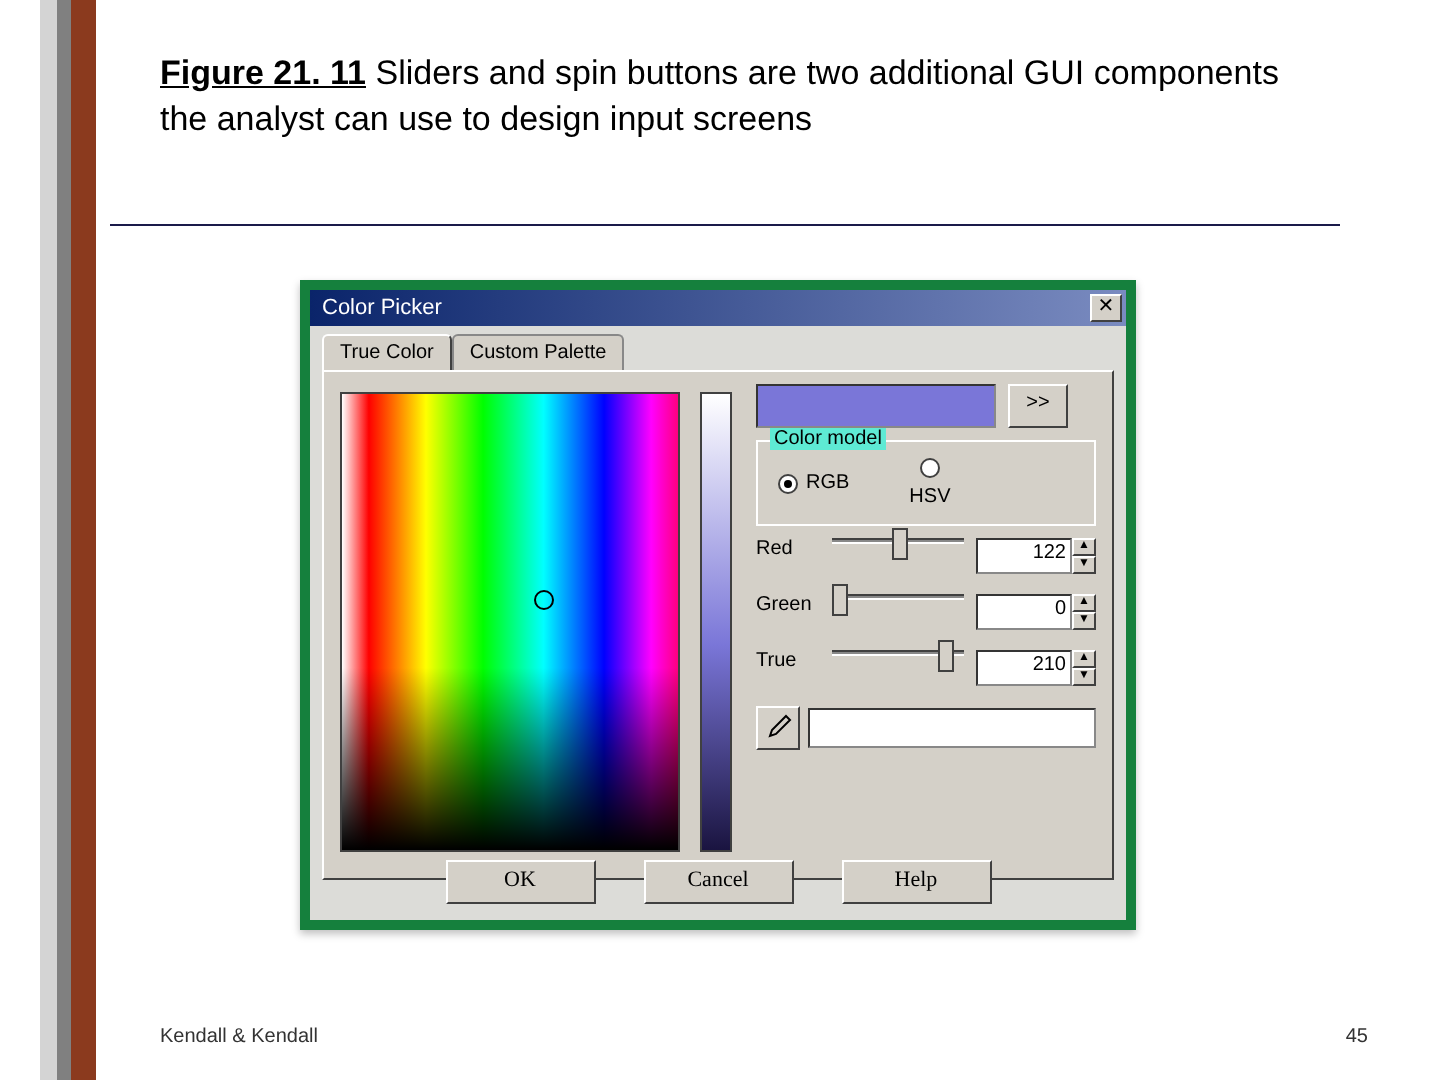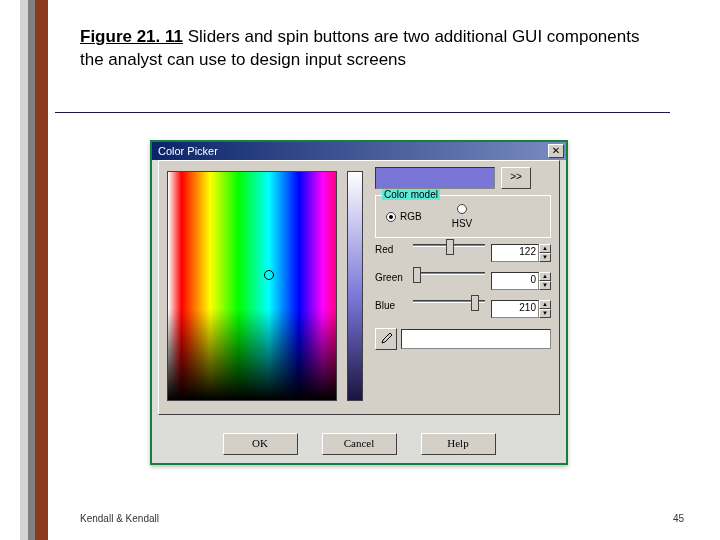--- a/index.html
+++ b/index.html
@@ -36,21 +36,21 @@
     height: 1px;
     background: #1a1a4a;
   }
   .cp-img {
     position: absolute;
     left: 150px;
     top: 140px;
     width: 418px;
     height: 325px;
     background: #dcdcd8;
-    border: 2px solid #15803d;
+    border: 5px solid #15803d;
     box-shadow: 0 2px 4px rgba(0,0,0,0.25);
   }
   .cp-title {
     height: 18px;
     background: linear-gradient(to right, #0a246a, #7a8bc0);
     display: flex;
     align-items: center;
     justify-content: space-between;
     padding: 0 2px 0 6px;
     color: #fff;
@@ -266,20 +266,24 @@
   <span>Sliders and spin buttons are two additional GUI components the analyst can use to design input screens</span>
 </div>
 <div class="caption-underline"></div>
 
 <div class="cp-img">
   <div class="cp-title">
     <span>Color Picker</span>
     <div class="cp-close">✕</div>
   </div>
 
+  <div class="cp-tabs">
+    <div class="cp-tab active"><span>True Color</span></div>
+    <div class="cp-tab"><span>Custom Palette</span></div>
+  </div>
 
   <div class="cp-panel">
     <div class="color-grad-area">
       <div class="color-grad">
         <div class="picker-cursor"></div>
       </div>
     </div>
     <div class="vstrip"></div>
 
     <div class="right-stack">
@@ -324,21 +328,21 @@
         <div class="spin-box">
           <div class="spin-val">0</div>
           <div class="spin-btns">
             <div class="spin-btn">▲</div>
             <div class="spin-btn">▼</div>
           </div>
         </div>
       </div>
 
       <div class="slider-row">
-        <span class="slider-label">Blue</span>
+        <span class="slider-label">True</span>
         <div class="slider-track">
           <div class="slider-thumb" style="left:80%"></div>
         </div>
         <div class="spin-box">
           <div class="spin-val">210</div>
           <div class="spin-btns">
             <div class="spin-btn">▲</div>
             <div class="spin-btn">▼</div>
           </div>
         </div>

